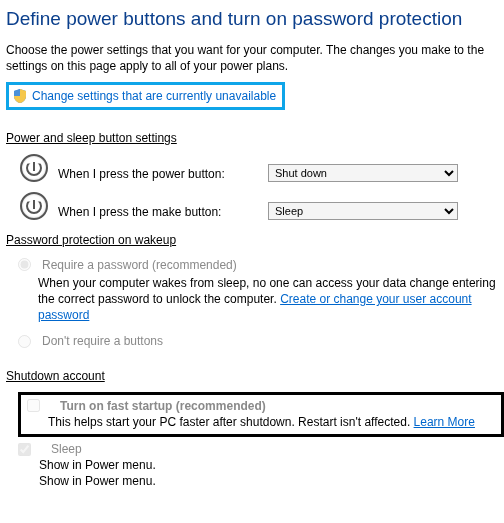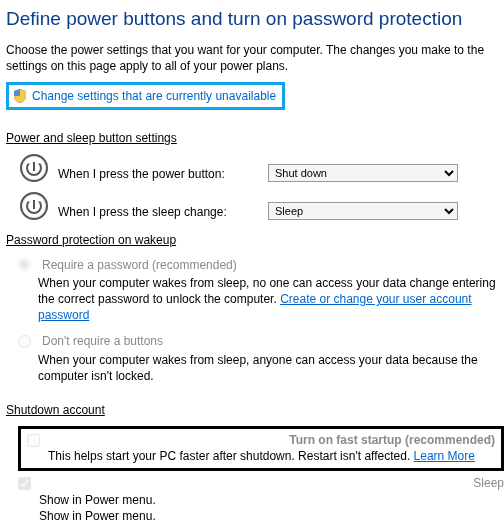--- a/index.html
+++ b/index.html
@@ -68,21 +68,21 @@
     border: 1px solid #999;
     background: #f5f5f5;
   }
   .pw-block { margin: 4px 0 0 12px; }
   .radio-row { display: flex; align-items: center; gap: 11px; margin-top: 2px; }
   .radio-row label { cursor: default; }
   .disabled { color: #8a8a8a; }
   .desc { margin: 2px 0 10px 20px; }
   input[type=radio] { accent-color: #666; }
   input[type=radio][disabled] { opacity: .55; }
-  .chk-row { display: flex; align-items: center; gap: 20px; justify-content: space-between; }
+  .chk-row { display: flex; align-items: center; gap: 20px; }
   .chk-row input[type=checkbox] { width: 13px; height: 13px; accent-color: #555; }
   .chk-row input.disabled-chk { opacity: .55; }
   .indent { margin-left: 21px; }
   .big-box {
     border: 3px solid #000;
     padding: 3px 6px 4px 6px;
     margin: 2px 0 4px 0;
   }
   .shutdown-block { margin-left: 12px; }
   .shield-svg { width: 16px; height: 16px; }
@@ -114,42 +114,41 @@
 <div class="btn-row">
   <div class="pbicon"></div>
   <span class="btn-label">When I press the power button:</span>
   <select>
     <option>Shut down</option>
   </select>
 </div>
 
 <div class="btn-row">
   <div class="pbicon"></div>
-  <span class="btn-label">When I press the sleep change:</span>
+  <span class="btn-label">When I press the make button:</span>
   <select>
     <option>Sleep</option>
   </select>
 </div>
 
 <div class="section-head" style="margin-top:12px">Password protection on wakeup</div>
 
 <div class="pw-block">
   <div class="radio-row">
     <input type="radio" checked="" disabled="" style="">
     <label class="disabled">Require a password (recommended)</label>
   </div>
   <p class="desc">
     <span>When your computer wakes from sleep, no one can access your data change entering the correct password to unlock the computer. </span><a class="link underline">Create or change your user account password</a>
   </p>
 
   <div class="radio-row">
     <input type="radio" disabled="" style="">
     <label class="disabled">Don't require a buttons</label>
   </div>
-  <p class="desc">When your computer wakes from sleep, anyone can access your data because the computer isn't locked.</p>
 </div>
 
 <div class="section-head" style="margin-top:18px">Shutdown account</div>
 
 <div class="shutdown-block">
 
   <div class="big-box">
     <div class="chk-row">
       <input type="checkbox" class="disabled-chk" disabled="" style="">
       <span class="disabled" style="font-weight:bold">Turn on fast startup (recommended)</span>

